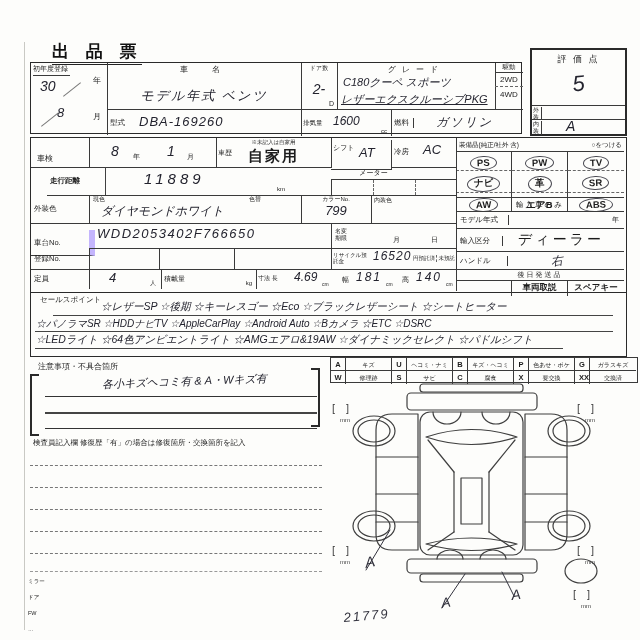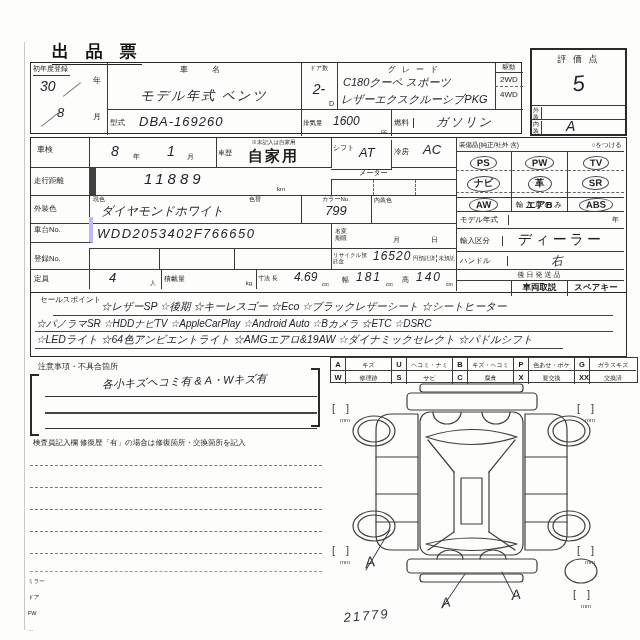--- a/index.html
+++ b/index.html
@@ -53,21 +53,21 @@
 
     <div class="abs" style="left:270px;top:46px;width:90px;height:26px;border-top:1px solid #3a3a3a;border-right:1px solid #3a3a3a;">
       <span class="lbl" style="position:absolute;left:2px;top:9px;font-size:6.5px;">排気量</span>
       <span class="hw" style="position:absolute;left:32px;top:4px;font-size:12px;">1600</span>
       <span class="lbl" style="position:absolute;right:4px;bottom:2px;font-size:6px;">cc</span>
     </div>
 
     <div class="abs" style="left:306px;top:0;width:158px;height:46px;border-right:1px solid #3a3a3a;">
       <div class="lbl c" style="font-size:8px;letter-spacing:6px;margin-top:1px;">グレード</div>
       <div class="hw" style="position:absolute;left:6px;top:12px;font-size:11px;">C180クーペ スポーツ</div>
-      <div class="hw" style="position:absolute;left:4px;top:29px;font-size:11px;">レザーエクスクルーシブPKG</div>
+      <div class="hw" style="position:absolute;left:4px;top:29px;font-size:11px;text-decoration:underline;">レザーエクスクルーシブPKG</div>
     </div>
 
     <div class="abs" style="left:360px;top:46px;width:132px;height:26px;border-top:1px solid #3a3a3a;">
       <span class="lbl" style="position:absolute;left:3px;top:8px;font-size:7.5px;border-right:1px solid #3a3a3a;padding-right:4px;">燃料</span>
       <span class="hw" style="position:absolute;left:45px;top:4px;font-size:12px;letter-spacing:2px;">ガソリン</span>
     </div>
 
     <div class="abs" style="left:464px;top:0;width:28px;height:46px;">
       <div class="lbl c" style="font-size:6.5px;border-bottom:1px solid #3a3a3a;">駆動</div>
       <div class="lbl c" style="font-size:8px;padding-top:2px;border-bottom:1px dashed #666;padding-bottom:2px;">2WD</div>
@@ -84,21 +84,21 @@
     </div>
     <div class="abs" style="left:0;top:69px;width:93px;height:15px;border-top:1px solid #3a3a3a;">
       <span class="tiny" style="position:absolute;left:1px;top:1px;width:8px;word-break:break-all;border-right:1px solid #3a3a3a;height:14px;">内装</span>
       <span class="hw" style="position:absolute;left:34px;top:-2px;font-size:14px;">A</span>
     </div>
   </div>
 
   <div class="abs thick" style="left:30px;top:137px;width:597px;height:156px;">
 
     <div class="abs" style="left:0;top:0;width:58px;height:29px;border-right:1px solid #3a3a3a;border-bottom:1px solid #3a3a3a;">
-      <span class="lbl" style="position:absolute;left:6px;top:6px;text-align:center;">車検</span>
+      <span class="lbl" style="position:absolute;left:6px;top:15px;text-align:center;">車検</span>
     </div>
     <div class="abs" style="left:58px;top:0;width:127px;height:29px;border-right:1px solid #3a3a3a;border-bottom:1px solid #3a3a3a;">
       <span class="hw" style="position:absolute;left:22px;top:5px;font-size:14px;">8</span>
       <span class="lbl" style="position:absolute;left:44px;top:14px;font-size:7px;">年</span>
       <span class="hw" style="position:absolute;left:78px;top:5px;font-size:14px;">1</span>
       <span class="lbl" style="position:absolute;left:98px;top:14px;font-size:7px;">月</span>
     </div>
     <div class="abs" style="left:185px;top:0;width:115px;height:29px;border-right:1px solid #3a3a3a;border-bottom:1px solid #3a3a3a;">
       <span class="lbl" style="position:absolute;left:2px;top:10px;font-size:7px;">車歴</span>
       <div class="tiny c" style="margin-top:1px;font-size:5.5px;">※未記入は自家用</div>
@@ -106,21 +106,21 @@
     </div>
     <div class="abs" style="left:300px;top:2px;width:60px;height:29px;border-right:1px solid #3a3a3a;border-bottom:1px solid #3a3a3a;">
       <span class="lbl" style="position:absolute;left:2px;top:3px;font-size:7px;">シフト</span>
       <span class="hw" style="position:absolute;left:28px;top:5px;font-size:13px;">AT</span>
     </div>
     <div class="abs" style="left:360px;top:0;width:65px;height:29px;border-right:1px solid #3a3a3a;border-bottom:1px solid #3a3a3a;">
       <span class="lbl" style="position:absolute;left:3px;top:9px;font-size:7.5px;">冷房</span>
       <span class="hw" style="position:absolute;left:32px;top:4px;font-size:13px;">AC</span>
     </div>
 
-    <div class="abs" style="left:0;top:29px;width:58px;height:28px;border-right:7px solid #404040;border-bottom:1px solid #3a3a3a;">
+    <div class="abs" style="left:16px;top:29px;width:58px;height:28px;border-right:1px solid #404040;border-bottom:1px solid #3a3a3a;font-weight:bold;">
       <span class="lbl" style="position:absolute;left:3px;top:9px;font-size:7.5px;">走行距離</span>
     </div>
     <div class="abs" style="left:58px;top:29px;width:202px;height:28px;border-bottom:1px solid #3a3a3a;">
       <span class="hw" style="position:absolute;left:55px;top:3px;font-size:15px;letter-spacing:4px;">11889</span>
       <span class="tiny" style="position:absolute;right:6px;bottom:2px;">km</span>
     </div>
     <div class="abs" style="left:260px;top:29px;width:165px;height:28px;border-right:1px solid #3a3a3a;border-bottom:1px solid #3a3a3a;">
       <div class="lbl c" style="font-size:7px;margin-top:1px;">メーター</div>
       <div class="abs" style="left:40px;top:12px;width:124px;height:15px;border-top:1px solid #3a3a3a;border-left:1px solid #3a3a3a;">
         <div class="abs" style="left:41px;top:0;height:15px;border-left:1px dashed #666;"></div>
@@ -137,21 +137,21 @@
       <span class="hw" style="position:absolute;left:12px;top:8px;font-size:12px;">ダイヤモンドホワイト</span>
     </div>
     <div class="abs" style="left:270px;top:57px;width:70px;height:28px;border-right:1px solid #3a3a3a;border-bottom:1px solid #3a3a3a;">
       <div class="tiny c" style="margin-top:1px;">カラーNo.</div>
       <div class="hw c" style="font-size:13px;margin-top:0;">799</div>
     </div>
     <div class="abs" style="left:340px;top:57px;width:85px;height:28px;border-right:1px solid #3a3a3a;border-bottom:1px solid #3a3a3a;">
       <span class="tiny" style="position:absolute;left:3px;top:2px;">内装色</span>
     </div>
 
-    <div class="abs" style="left:0;top:79px;width:58px;height:25px;border-right:4px solid #c4b5fd;border-bottom:1px solid #3a3a3a;text-align:center;">
+    <div class="abs" style="left:0;top:92px;width:58px;height:25px;border-right:6px solid #c4b5fd;border-bottom:1px solid #3a3a3a;text-align:center;">
       <span class="lbl" style="position:absolute;left:3px;top:8px;font-size:7.5px;">車台No.</span>
     </div>
     <div class="abs" style="left:58px;top:85px;width:242px;height:25px;border-right:1px solid #3a3a3a;border-bottom:1px solid #3a3a3a;">
       <span class="hw" style="position:absolute;left:8px;top:3px;font-size:13px;letter-spacing:1.5px;">WDD2053402F766650</span>
     </div>
     <div class="abs" style="left:300px;top:85px;width:125px;height:25px;border-right:1px solid #3a3a3a;border-bottom:1px solid #3a3a3a;">
       <span class="tiny" style="position:absolute;left:4px;top:5px;width:14px;word-break:break-all;line-height:7px;">名変期限</span>
       <span class="lbl" style="position:absolute;left:62px;bottom:3px;font-size:7px;">月</span>
       <span class="lbl" style="position:absolute;left:100px;bottom:3px;font-size:7px;">日</span>
     </div>

